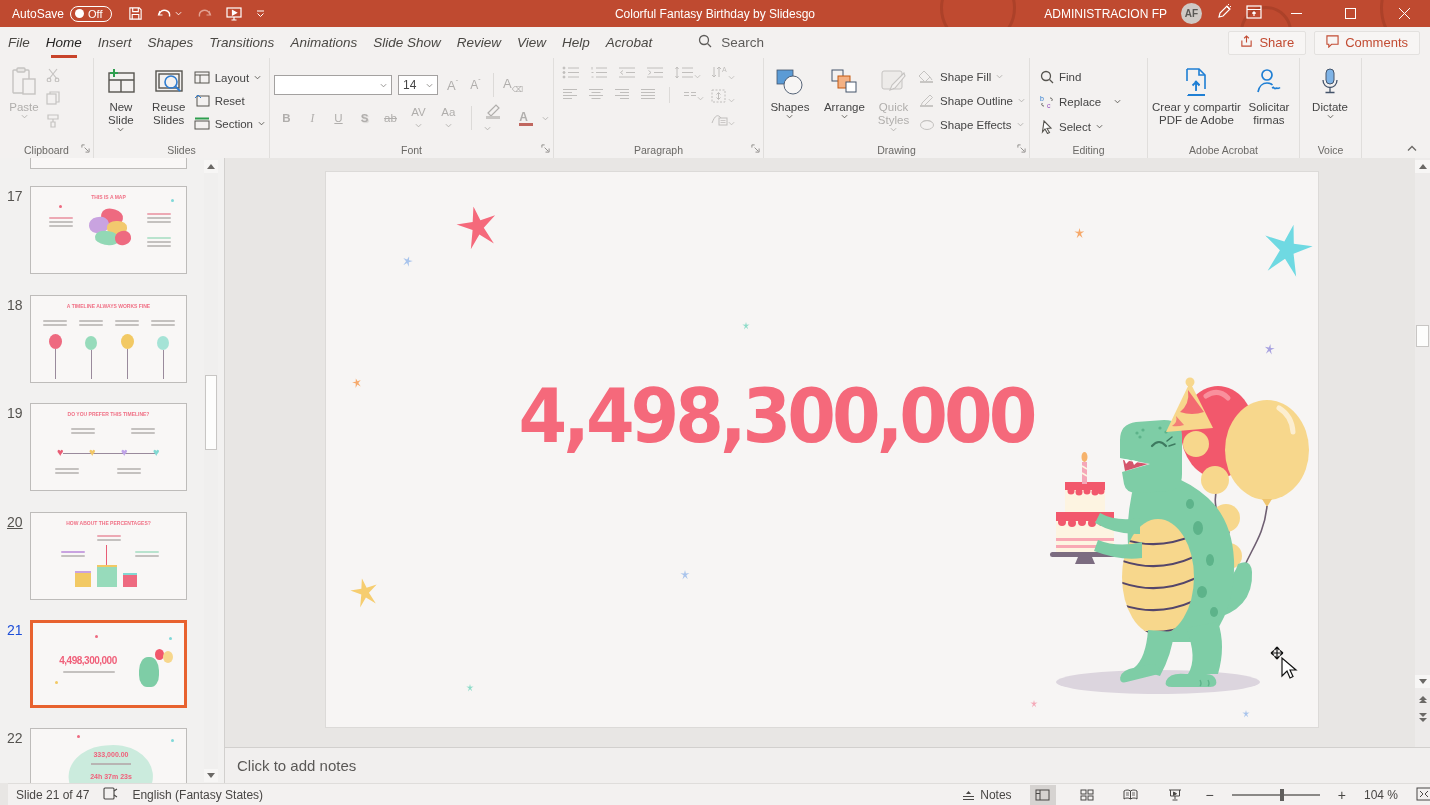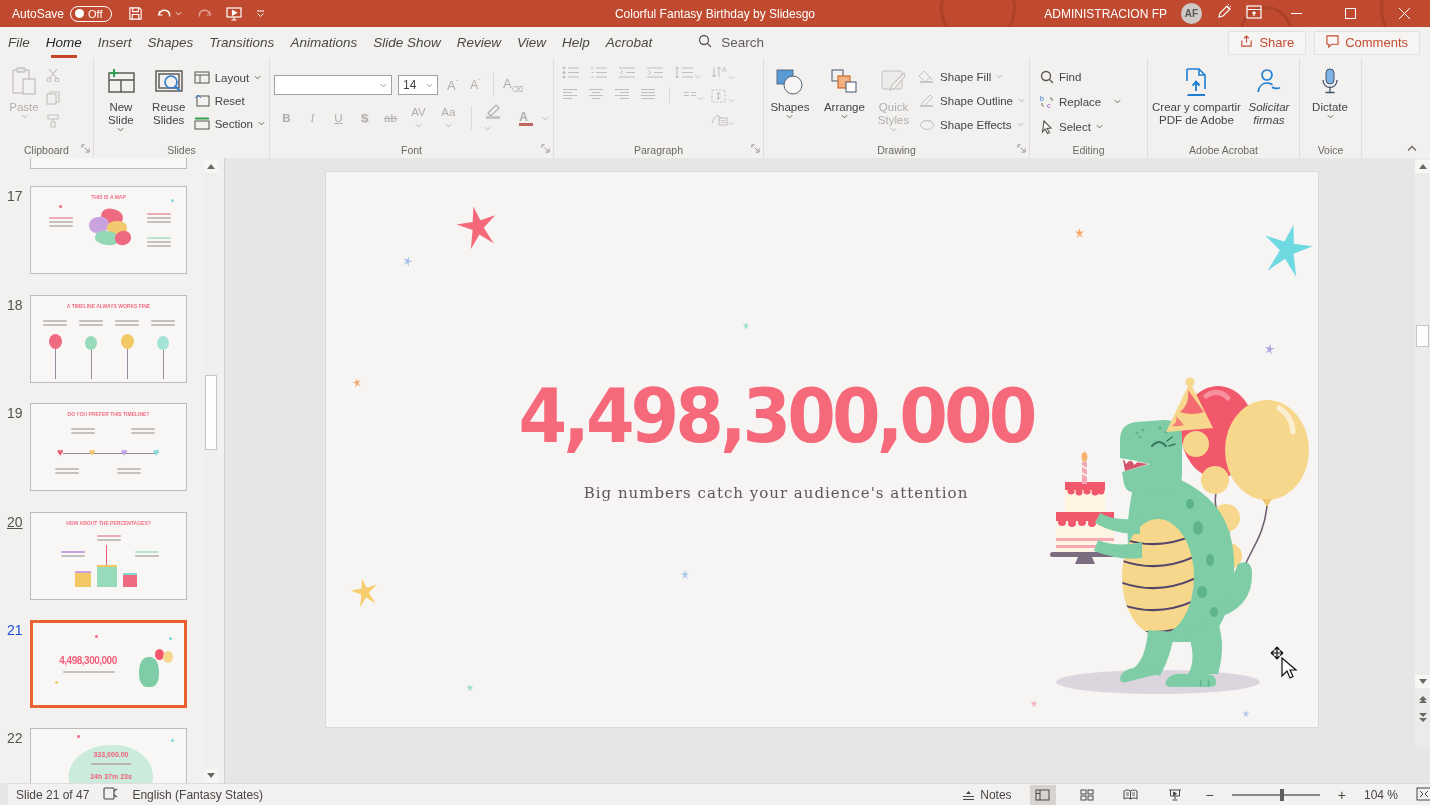--- a/index.html
+++ b/index.html
@@ -551,21 +551,21 @@
             <svg width="26" height="28" viewBox="0 0 26 28" fill="none" stroke="#1F7FD4" stroke-width="1.6">
               <path d="M4 1h12l6 6v14"></path>
               <path d="M16 1v6h6"></path>
               <path d="M4 1v12M4 27h18M13 22v-8M9.5 17l3.5-3.5L16.5 17"></path>
               <rect x="4" y="14" width="9" height="13" fill="#F3F1F0" stroke="none"></rect>
               <path d="M13 23v-9M9.5 17.5l3.5-3.5 3.5 3.5M5 27h17" stroke-width="1.8"></path>
             </svg>
           </span>
         <span>Crear y compartir PDF de Adobe</span>
       </div>
-      <div class="bigbtn" style="width:54px;font-style:italic;">
+      <div class="bigbtn" style="width:54px;">
         <span class="ic">
             <svg width="28" height="28" viewBox="0 0 28 28" fill="none" stroke="#1F7FD4" stroke-width="1.7">
               <circle cx="12" cy="7" r="5"></circle>
               <path d="M3 24c1-6 5-9 9-9 2 0 4 .6 5.5 2"></path>
               <path d="M17 20l2-1M20 21c1.5-2 3 .5 5-1.5" stroke="#1F7FD4"></path>
               <path d="M18.5 19.5l1.5 1.5" stroke="#1F7FD4"></path>
             </svg>
           </span>
         <span>Solicitar firmas</span>
       </div>
@@ -750,21 +750,20 @@
           <div class="star" style="left:416px;top:150px;width:8px;height:8px;background:#8FDCC9;"></div>
           <div class="star" style="left:26px;top:206px;width:10px;height:10px;background:#F6A96B;transform:rotate(-14deg);"></div>
           <div class="star" style="left:938px;top:172px;width:11px;height:11px;background:#A8A2E0;transform:rotate(10deg);"></div>
           <div class="star" style="left:24px;top:406px;width:30px;height:30px;background:#F6CD6F;transform:rotate(-12deg);"></div>
           <div class="star" style="left:354px;top:398px;width:10px;height:10px;background:#A9C4EC;"></div>
           <div class="star" style="left:140px;top:512px;width:8px;height:8px;background:#8FDCC9;"></div>
           <div class="star" style="left:704px;top:528px;width:8px;height:8px;background:#F4A9B8;"></div>
           <div class="star" style="left:916px;top:538px;width:8px;height:8px;background:#A9C4EC;"></div>
 
           <div class="bignumber">4,498,300,000</div>
-          <div class="subtitle">Big numbers catch your audience's attention</div>
 
           <svg class="dino" viewBox="0 0 270 330">
             <ellipse cx="118" cy="312" rx="102" ry="12" fill="#DCD5DE"></ellipse>
             <polygon points="0,-50 10,-13.7 47.6,-15.5 16.2,5.3 29.4,40.5 0,17 -29.4,40.5 -16.2,5.3 -47.6,-15.5 -10,-13.7" transform="translate(240,92) scale(0.42) rotate(18)" fill="#7FE3D4"></polygon>
             <ellipse cx="178" cy="62" rx="37" ry="46" fill="#F2586C"></ellipse>
             <path d="M166 26 q12 -8 22 2" stroke="#F9909D" fill="none" stroke-width="5" stroke-linecap="round"></path>
             <polygon points="173,107 183,107 178,115" fill="#DE4658"></polygon>
             <ellipse cx="227" cy="80" rx="42" ry="50" fill="#F7D78C"></ellipse>
             <path d="M239 38 q13 8 14 24" stroke="#FCEED0" fill="none" stroke-width="5" stroke-linecap="round"></path>
             <polygon points="222,129 232,129 227,137" fill="#EFC56F"></polygon>
@@ -860,20 +859,23 @@
               <span class="tri up" style="border-bottom-width:4px;"></span>
               <span class="tri up" style="border-bottom-width:4px;margin-top:-1px;"></span>
             </div>
           <div class="sb-btn" style="top:553px;background:none;flex-direction:column;">
               <span class="tri dn" style="border-top-width:4px;"></span>
               <span class="tri dn" style="border-top-width:4px;margin-top:1px;"></span>
             </div>
         </div>
       </div>
 
+      <div class="notesbar">
+        <span>Click to add notes</span>
+      </div>
     </div>
   </div>
 
   <div class="statusbar">
     <div class="st-left">
       <span>Slide 21 of 47</span>
       <span><svg width="15" height="13" viewBox="0 0 15 13" fill="none" stroke="#484644" stroke-width="1.1">
             <rect x="1" y="1" width="10" height="11" rx="1"></rect>
             <path d="M11 4l3-2M11 8l3 2"></path>
           </svg></span>

